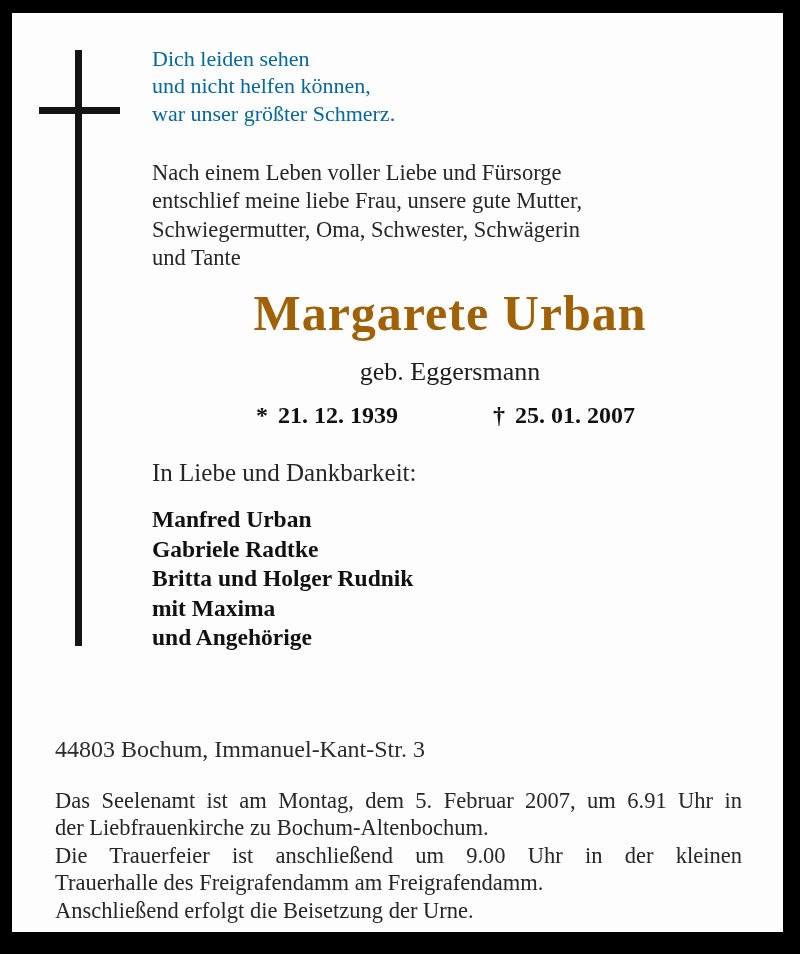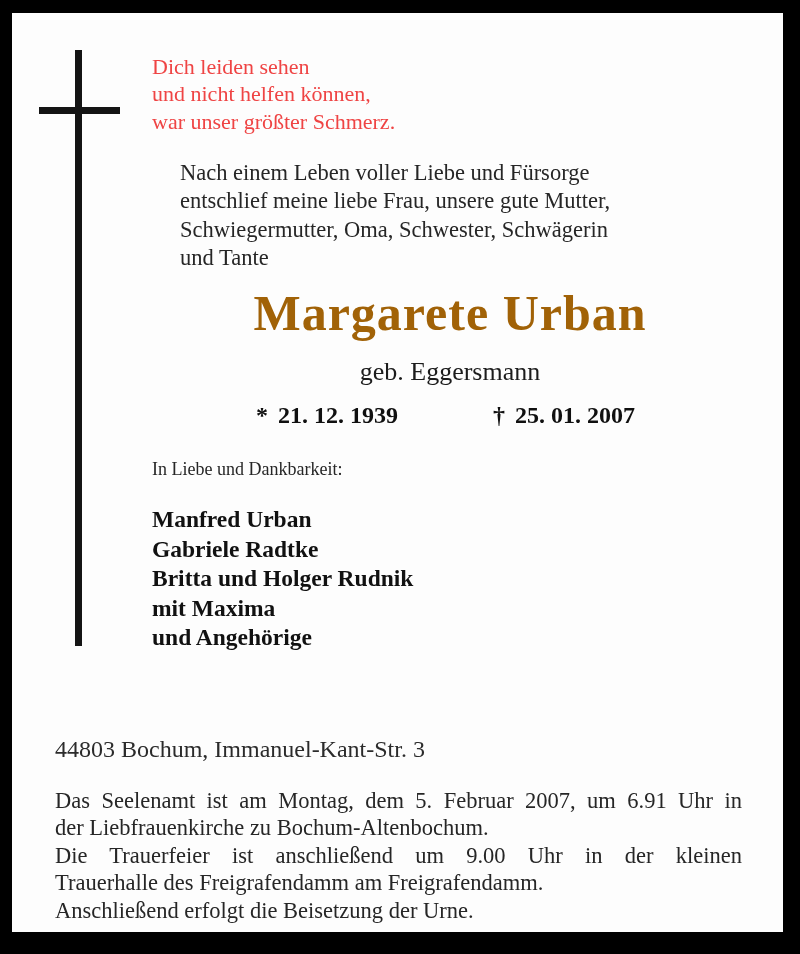--- a/index.html
+++ b/index.html
@@ -22,26 +22,26 @@
   .cross-v {
     position: absolute; left: 63px; top: 37px;
     width: 7px; height: 596px; background: #141414;
   }
   .cross-h {
     position: absolute; left: 27px; top: 94px;
     width: 81px; height: 7px; background: #141414;
   }
 
   .verse {
-    left: 140px; top: 40px;
-    font-size: 22px; line-height: 27.3px; color: #ef4444;
+    left: 140px; top: 32px;
+    font-size: 22px; line-height: 27.3px; color: #0369a1;
   }
   .intro {
     left: 140px; top: 146px;
-    font-size: 22.5px; line-height: 28.4px; color: #262626; margin-left: 28px;
+    font-size: 22.5px; line-height: 28.4px; color: #262626;
   }
   .headline {
     left: 140px; top: 267px; width: 596px;
     text-align: center;
   }
   .deceased-name {
     font-size: 50px; font-weight: 700; line-height: 67px;
     letter-spacing: 1px; color: #a16207;
   }
   .maiden-name {
@@ -50,21 +50,21 @@
   }
   .date {
     top: 389px;
     font-size: 24px; font-weight: 700; color: #101010;
   }
   .date .sym { padding-right: 10px; }
   .birth-date { left: 244px; }
   .death-date { left: 481px; }
   .closing {
     left: 140px; top: 446px;
-    font-size: 18px; color: #262626;
+    font-size: 25px; color: #262626;
   }
   .mourners {
     left: 140px; top: 492px;
     font-size: 23.5px; font-weight: 700;
     line-height: 29.5px; color: #111;
   }
   .address {
     left: 43px; top: 723px;
     font-size: 24px; color: #2b2b2b;
   }

